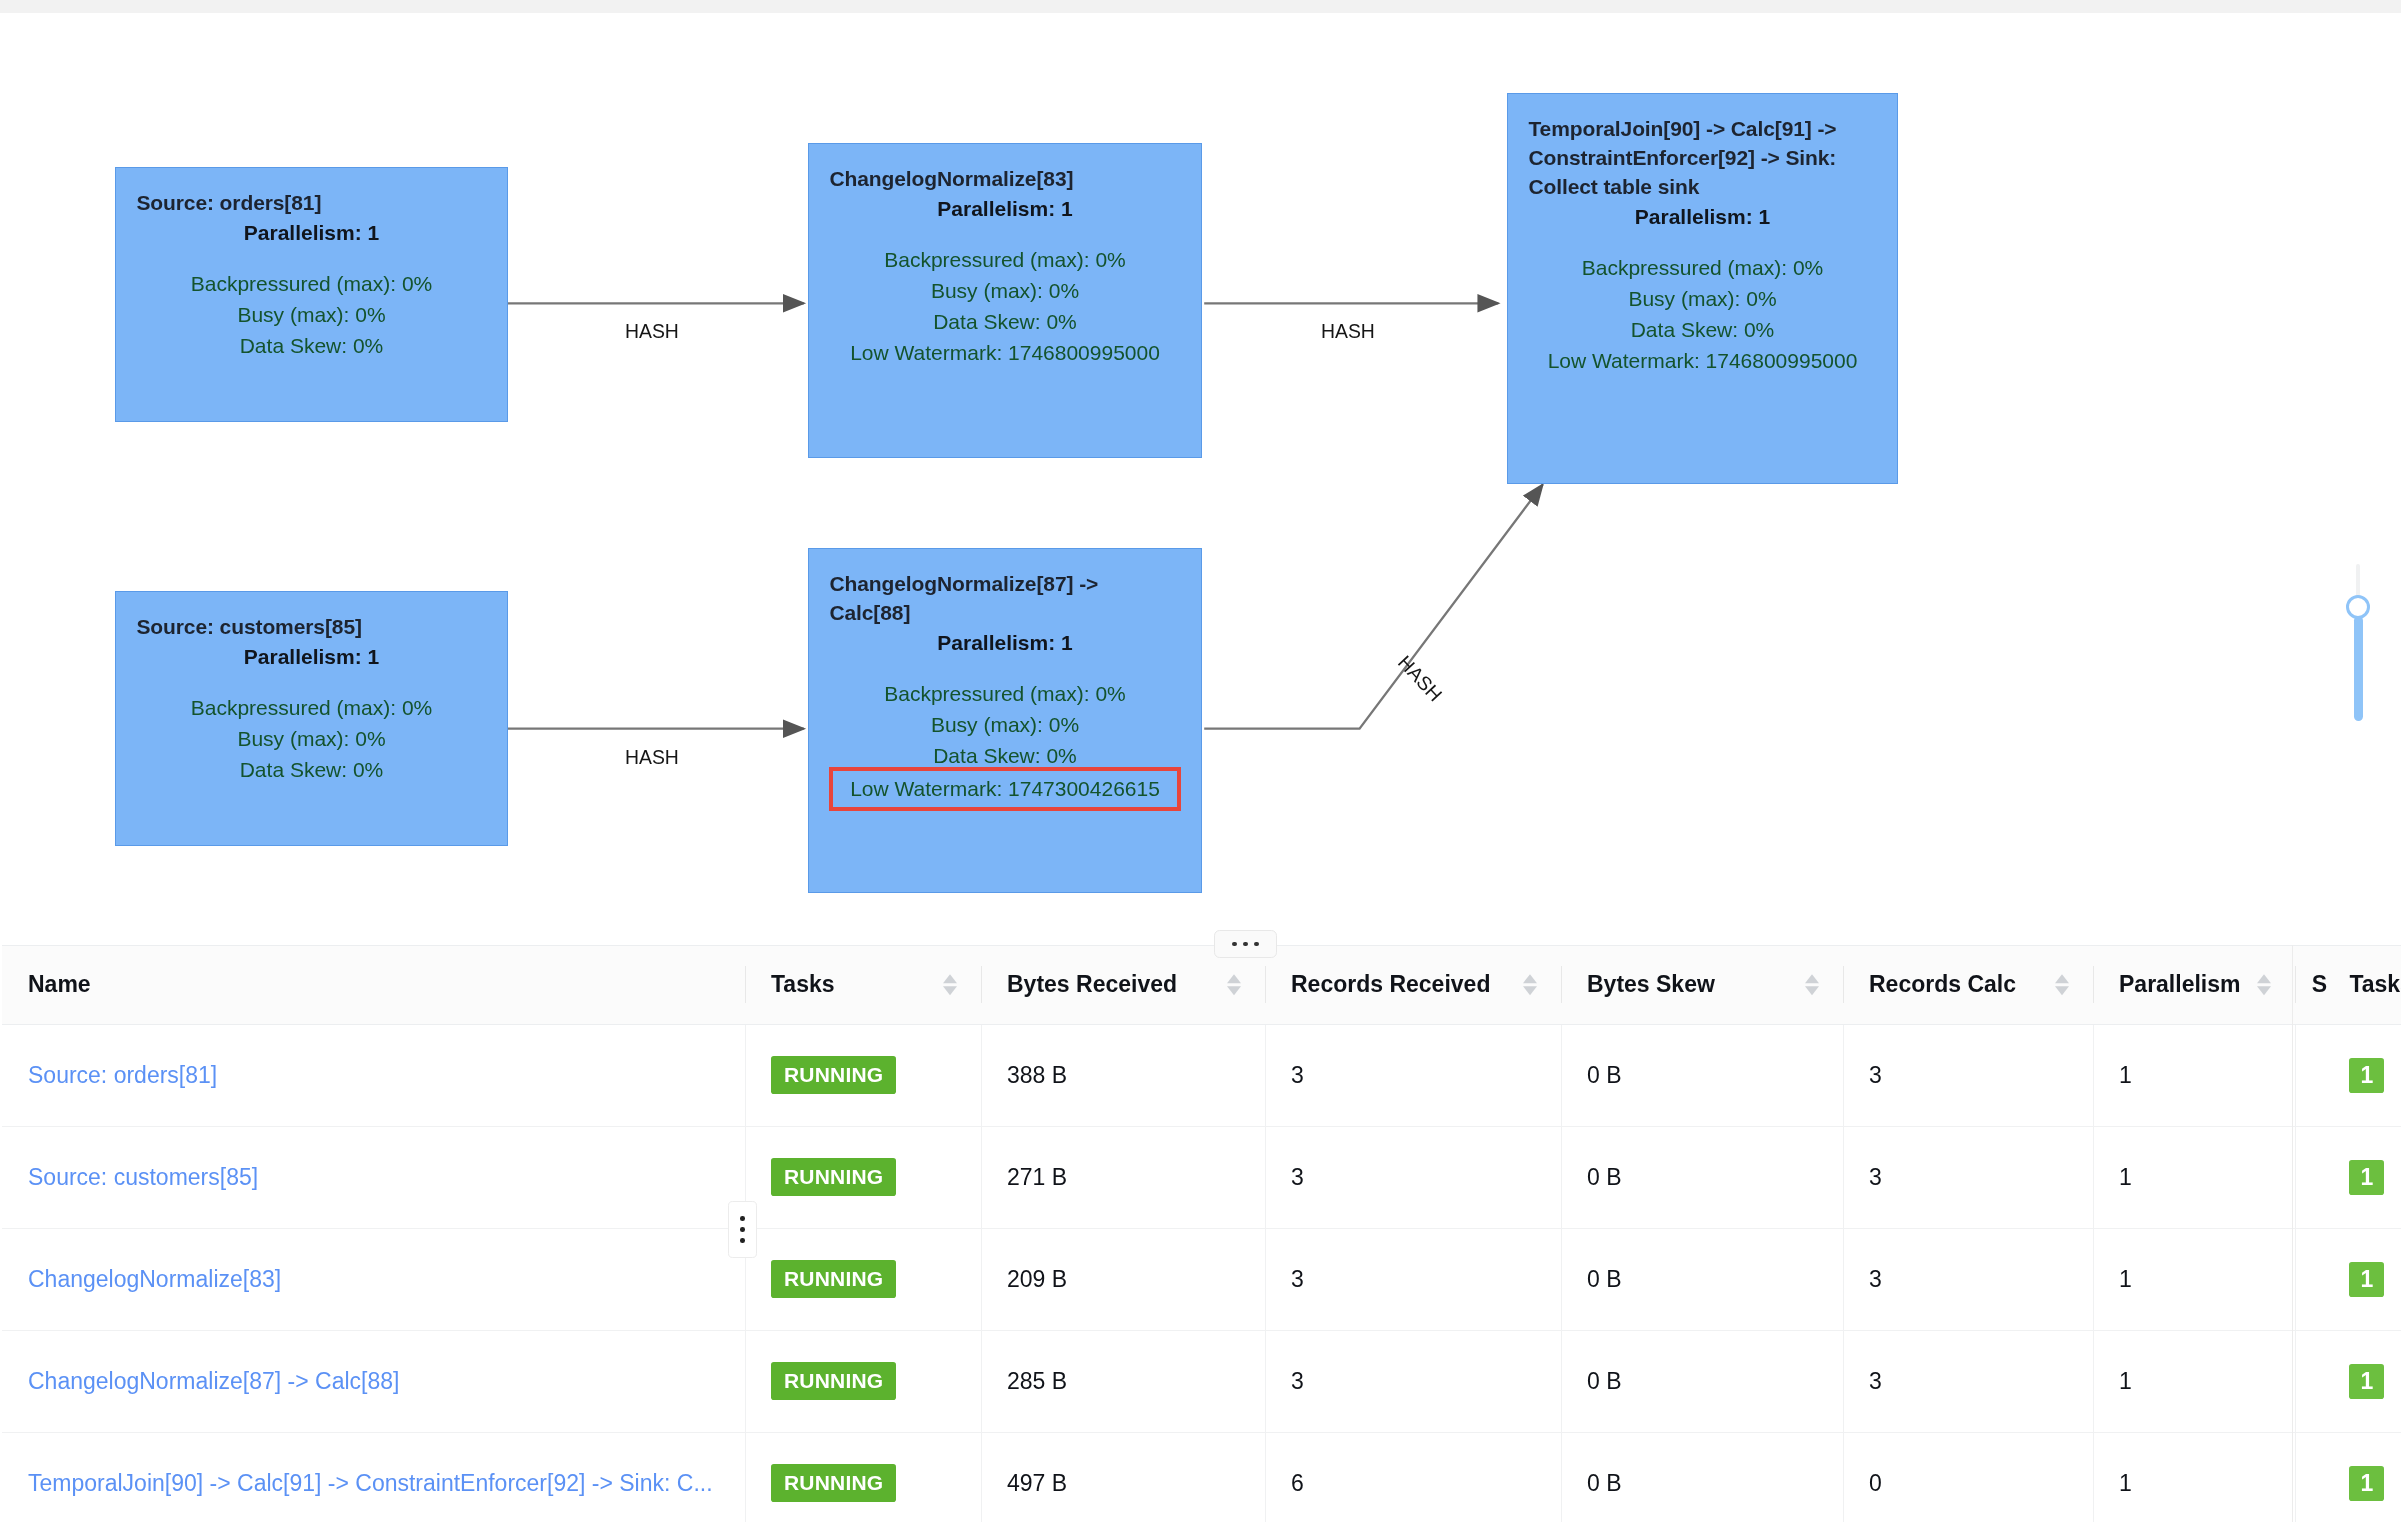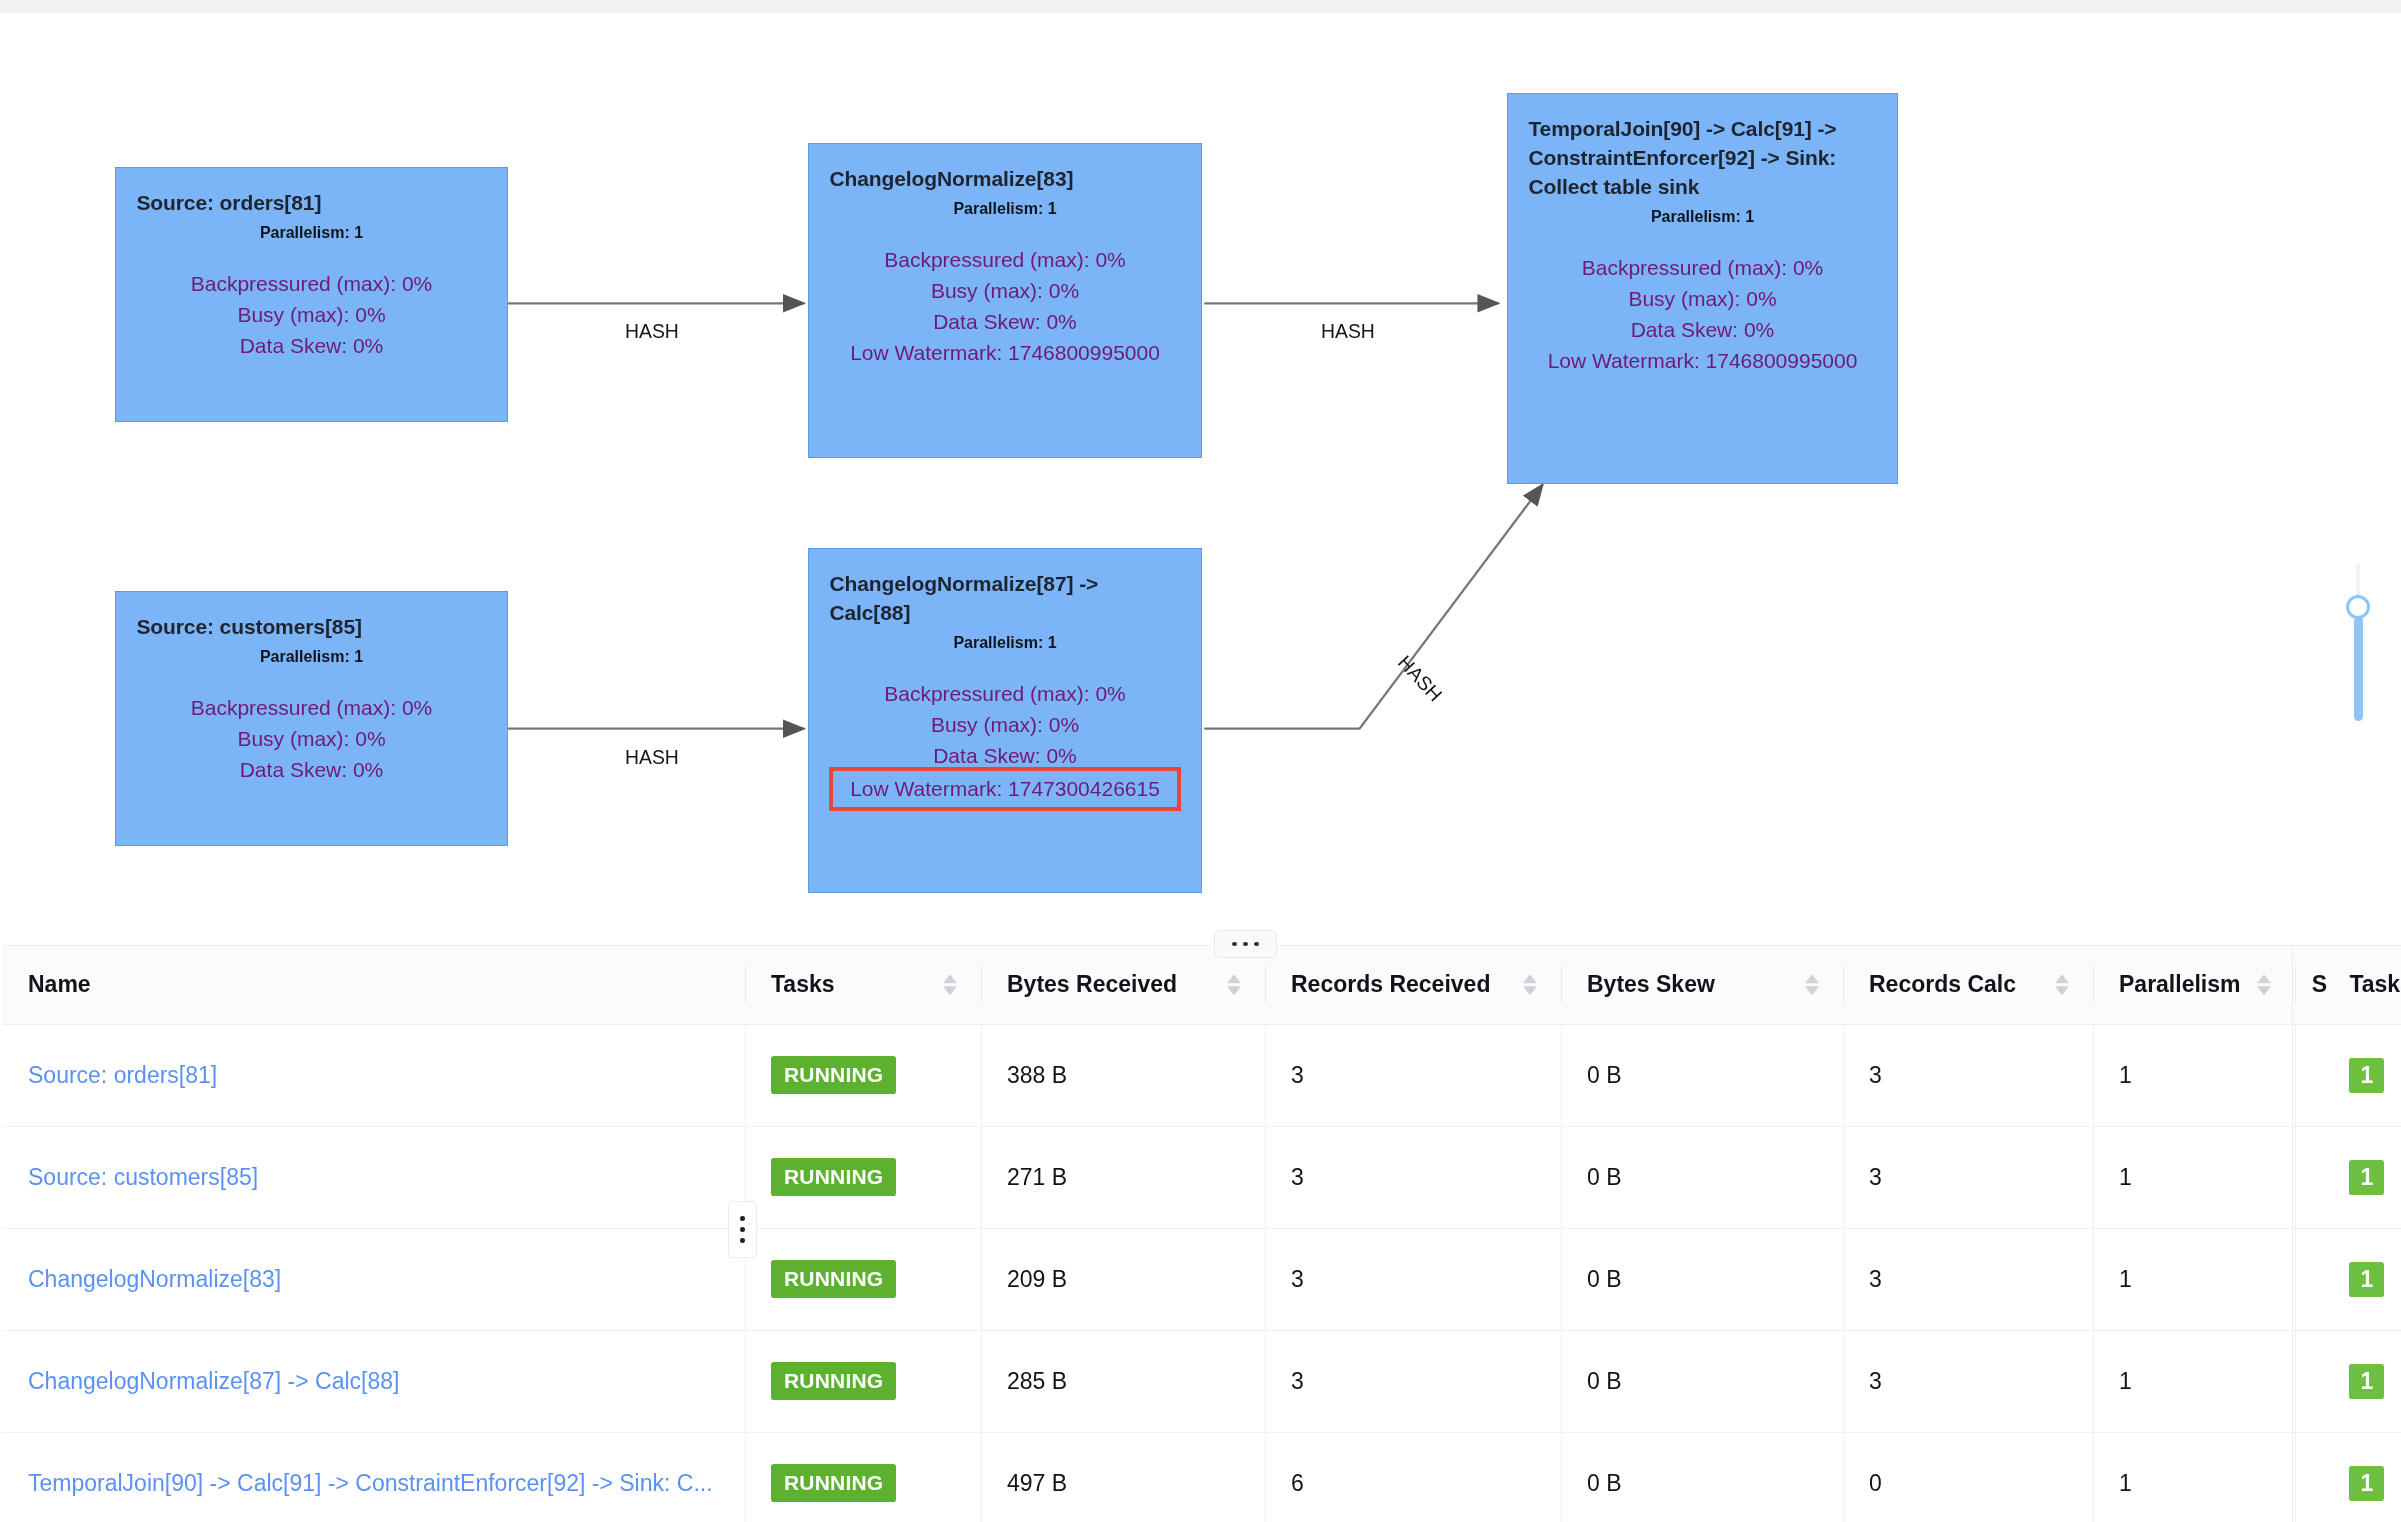--- a/index.html
+++ b/index.html
@@ -37,31 +37,31 @@
     font-size: 21px;
     font-weight: 700;
     color:#1d2430;
     line-height: 29px;
     text-align: left;
     padding: 0 20.4px;
     margin-top: 20.4px;
     letter-spacing: -0.1px;
   }
   .node-par {
-    font-size: 16px;
+    font-size: 21px;
     font-weight: 700;
     color:#10151d;
     line-height: 29px;
     text-align: center;
     margin-top: 0.9px;
   }
   .node-stats {
     margin-top: 20.4px;
     font-size: 21px;
-    color:#701a75;
+    color:#14532d;
     line-height: 31px;
     text-align:center;
     padding: 0 15px;
   }
   .node-stats div { white-space: normal; }
   .wm-highlight {
     outline: 4.6px solid #e8453c;
     outline-offset: 0px;
     display:block;
     margin: 0 9.3px;

